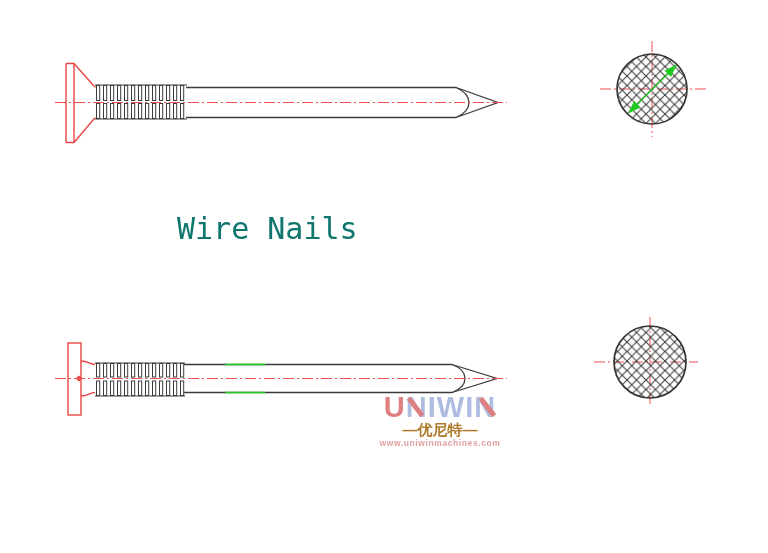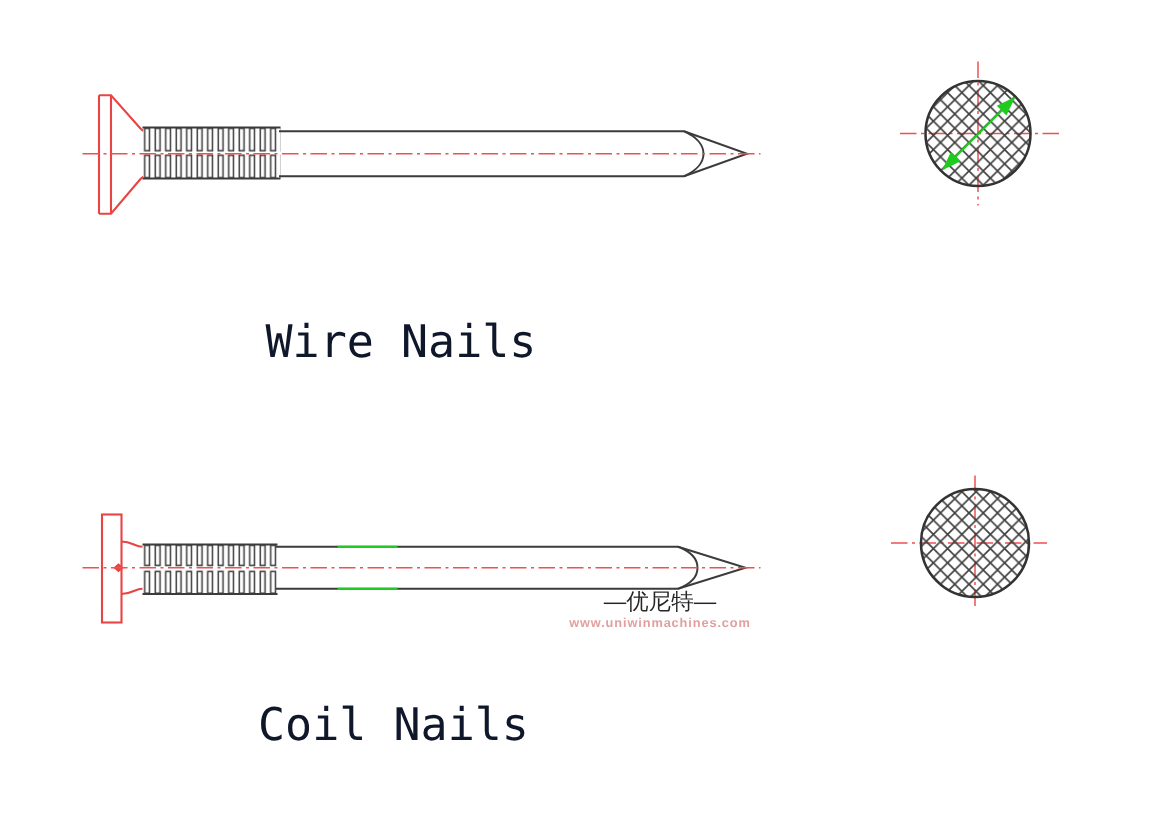--- a/index.html
+++ b/index.html
@@ -8,21 +8,21 @@
     width:768px;height:553px;
     background:#ffffff;
     overflow:hidden;
     font-family:"Liberation Sans", sans-serif;
   }
   #linework{position:absolute;left:0;top:0;}
   .cad-label{
     position:absolute;
     font-family:"DejaVu Sans Mono", monospace;
     font-size:30px;
-    color:#0f172a;
+    color:#0f766e;
     letter-spacing:0px;
     white-space:nowrap;
   }
   #wire-label{left:177px;top:211px;}
   #coil-label{left:172px;top:466px;}
   
   #logo{
     position:absolute;left:375px;top:393px;width:130px;
     text-align:center;line-height:1;opacity:0.85;
   }
@@ -41,21 +41,21 @@
   .n-diag{
     position:absolute;
     width:5px;height:22px;top:3px;
     background:#d96a6a;
     transform:rotate(-38deg);
   }
   #n-diag-1{left:38px;}
   #n-diag-2{left:110px;}
   #logo .tagline{
     font-size:15px;line-height:16px;margin-top:1px;
-    color:#000000;font-weight:normal;white-space:nowrap;
+    color:#a16207;font-weight:bold;white-space:nowrap;
   }
   #logo .website{
     font-size:8.5px;line-height:10px;
     color:#dc8f8f;font-weight:bold;
     letter-spacing:0.6px;white-space:nowrap;text-align:center;
   }
 </style>
 </head>
 <body>
 
@@ -131,20 +131,24 @@
     </g>
 
     <g>
       <path d="M594,362 H698" stroke="#f05050" stroke-width="1" stroke-dasharray="11 3 2 3" fill="none"></path>
       <path d="M650,317 V407" stroke="#f05050" stroke-width="1" stroke-dasharray="11 3 2 3" fill="none"></path>
       <circle cx="650" cy="362" r="36" fill="url(#xh)" stroke="#333333" stroke-width="1.7"></circle>
     </g>
   </svg>
 
   <div id="wire-label" class="cad-label">Wire Nails</div>
-  <div id="coil-label" class="cad-label">Coil Nails</div>
 
   <div id="logo">
+    <div class="brand">
+      <span class="lt-red">U</span><span class="lt-blue">N</span><span class="lt-blue">I</span><span class="lt-blue">W</span><span class="lt-blue">I</span><span class="lt-blue">N</span>
+      <span id="n-diag-1" class="n-diag"></span>
+      <span id="n-diag-2" class="n-diag"></span>
+    </div>
     <div class="tagline">—优尼特—</div>
     <div class="website">www.uniwinmachines.com</div>
   </div>
 
 </div>
 
 </body></html>

